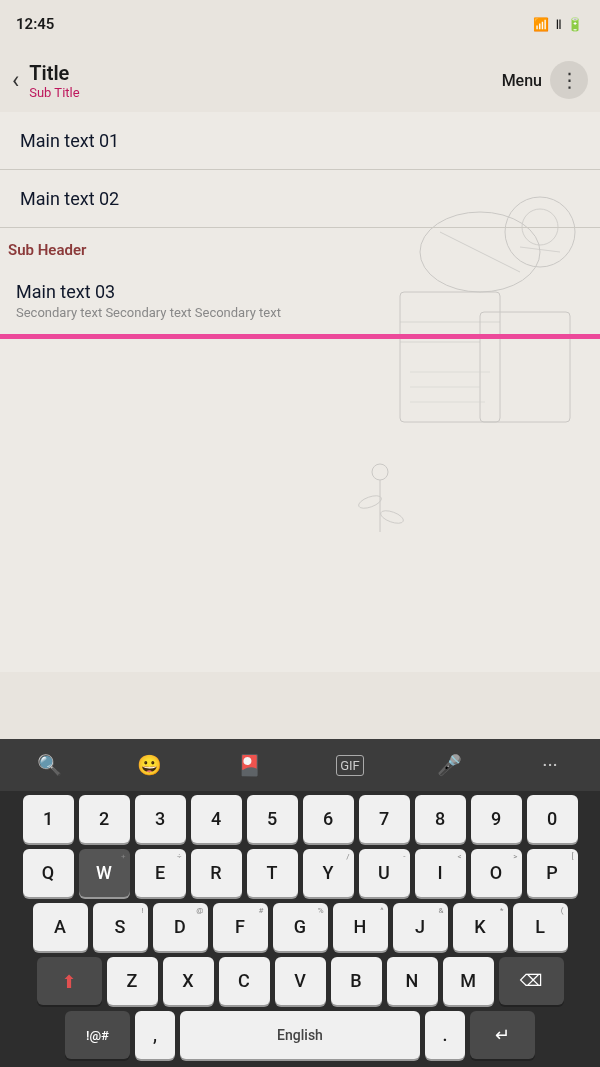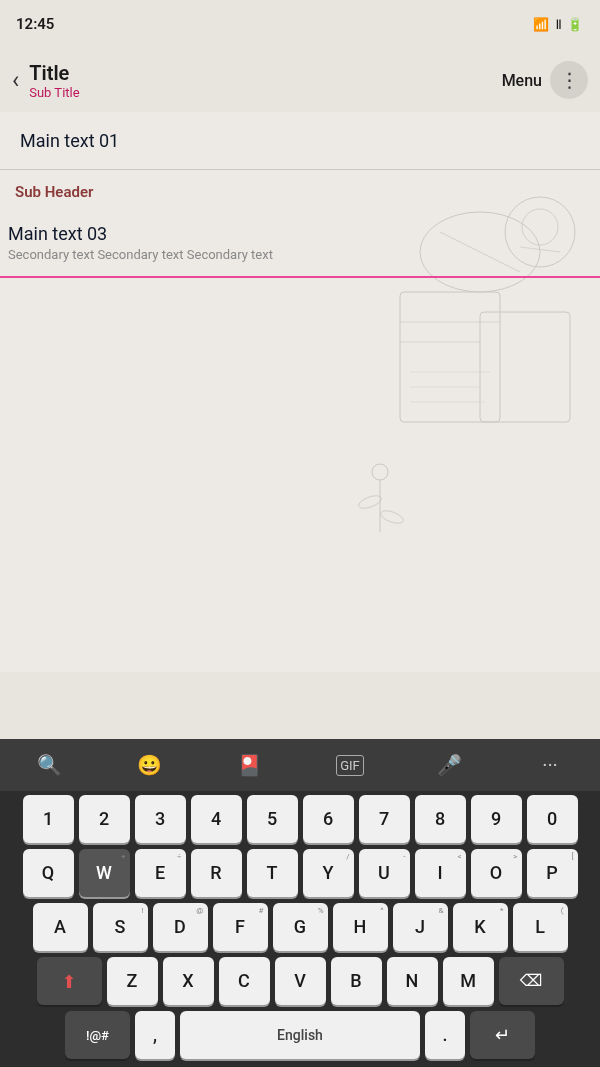--- a/index.html
+++ b/index.html
@@ -113,33 +113,33 @@
       position: relative;
       z-index: 1;
     }
     .list-item-text {
       font-size: 18px;
       color: #0f172a;
       font-weight: 400;
     }
 
     .sub-header {
-      padding: 12px 15px 8px;
+      padding: 12px 8px 8px;
       position: relative;
       z-index: 1;
     }
     .sub-header-text {
       font-size: 15px;
       font-weight: 600;
       color: #8b3a3a;
     }
 
     .list-item-with-secondary {
-      padding: 14px 8px;
-      border-bottom: 2px solid #ec4899;
+      padding: 14px 16px;
+      border-bottom: 5px solid #ec4899;
       background: transparent;
       position: relative;
       z-index: 1;
     }
     .secondary-text {
       font-size: 13px;
       color: #888;
       margin-top: 3px;
     }
 
@@ -326,20 +326,23 @@
 
     <circle cx="260" cy="60" r="35" stroke="#888" stroke-width="1" fill="none"></circle>
     <circle cx="260" cy="55" r="18" stroke="#888" stroke-width="0.8" fill="none"></circle>
     <line x1="240" y1="75" x2="280" y2="80" stroke="#888" stroke-width="0.7"></line>
   </svg>
 
   <div class="list-item">
     <div class="list-item-text">Main text 01</div>
   </div>
 
+  <div class="list-item">
+    <div class="list-item-text">Main text 02</div>
+  </div>
 
   <div class="sub-header">
     <span class="sub-header-text">Sub Header</span>
   </div>
 
   <div class="list-item-with-secondary">
     <div class="list-item-text">Main text 03</div>
     <div class="secondary-text">Secondary text Secondary text Secondary text</div>
   </div>
 

